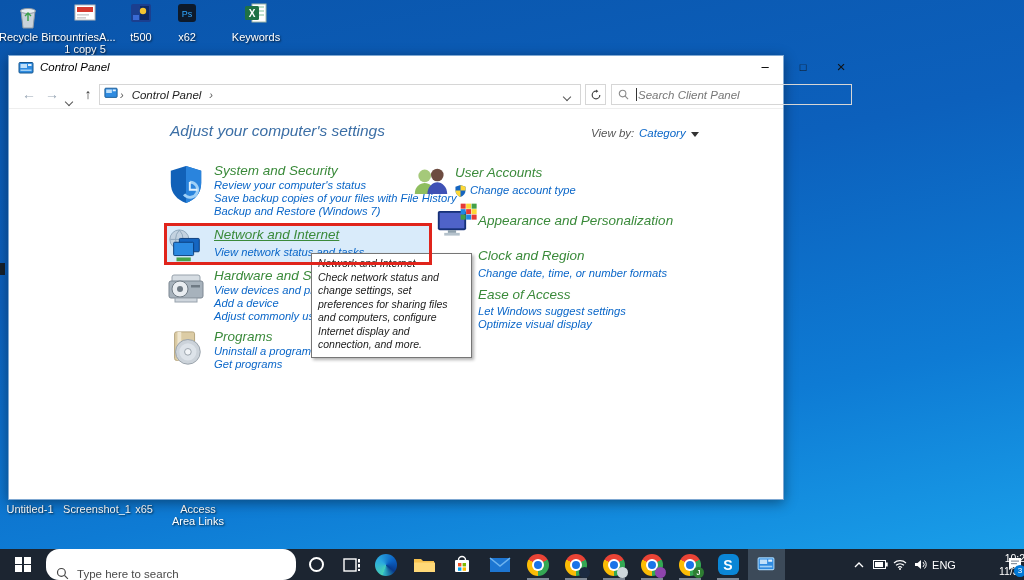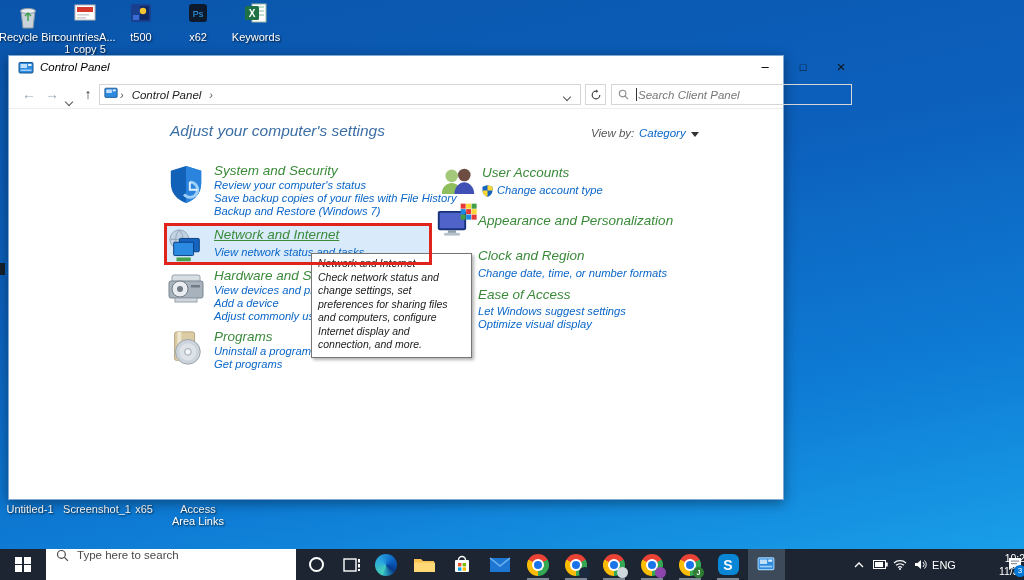--- a/index.html
+++ b/index.html
@@ -61,21 +61,21 @@
   .tooltip .tt-body{font-size:10.5px;color:#1a1a1a;line-height:13.5px;}
   .redbox{position:absolute;left:155px;top:167px;width:268px;height:42px;
     border:3px solid var(--red);z-index:60;pointer-events:none;}
 
   
   .taskbar{position:absolute;left:0;top:549px;width:1024px;height:31px;background:var(--taskbar);}
   .tb{position:absolute;top:0;height:31px;display:flex;align-items:center;justify-content:center;cursor:pointer;}
   .start-logo{display:grid;grid-template-columns:7px 7px;grid-template-rows:7px 7px;gap:1.5px;}
   .start-logo span{background:#fff;}
   .tb-search{position:absolute;left:46px;top:0;width:250px;height:31px;background:#fff;
-    display:flex;align-items:flex-start;padding:0 10px;cursor:text;}
+    display:flex;align-items:flex-end;padding:0 10px;cursor:text;border-radius:13px;}
   .tb-search .ph{font-size:11.5px;color:#4a4a4a;margin-left:8px;}
   .chrome{width:22px;height:22px;border-radius:50%;position:relative;
     background:conic-gradient(from -60deg,#ea4335 0 120deg,#34a853 120deg 240deg,#fbbc05 240deg 360deg);}
   .chrome .cw{position:absolute;left:5px;top:5px;width:12px;height:12px;border-radius:50%;background:#fff;}
   .chrome .cb{position:absolute;left:7px;top:7px;width:8px;height:8px;border-radius:50%;background:#1a73e8;}
   .badge{position:absolute;right:-3px;bottom:-2px;width:11px;height:11px;border-radius:50%;
     font-size:7px;line-height:11px;text-align:center;color:#fff;font-weight:bold;}
   .run-ind{position:absolute;bottom:0;width:22px;height:2px;background:#7d8794;}
   .cp-active{position:absolute;left:748px;top:0;width:37px;height:31px;background:#3c4a59;}
   .tray-txt{color:#fff;font-size:11px;}
@@ -114,21 +114,21 @@
     <div class="img">
       <svg width="28" height="26" viewBox="0 0 28 26">
           <rect x="4" y="1" width="20" height="18" rx="2" fill="#1b3f8f"></rect>
           <rect x="13" y="3" width="9" height="14" fill="#0d2a66"></rect>
           <circle cx="16" cy="8" r="3.2" fill="#f4c531"></circle>
           <rect x="6" y="12" width="6" height="5" fill="#3a6ad4"></rect>
         </svg>
     </div>
     <div class="lbl">t500</div>
   </div>
-  <div class="dicon" style="left:166px;top:3px">
+  <div class="dicon" style="left:155px;top:3px">
     <div class="img">
       <svg width="28" height="26" viewBox="0 0 28 26">
           <rect x="5" y="1" width="18" height="18" rx="3" fill="#0d1a2b"></rect>
           <text x="14" y="14" font-size="9" fill="#31a8ff" text-anchor="middle" font-family="Liberation Sans">Ps</text>
         </svg>
     </div>
     <div class="lbl">x62</div>
   </div>
   <div class="dicon" style="left:224px;top:3px">
     <div class="img">
@@ -275,21 +275,21 @@
             <circle cx="22" cy="23" r="3.5" fill="#f2f5f8" stroke="#97a0a9"></circle>
           </svg>
       </span>
       <div class="body">
         <div class="cat-title">Programs</div>
         <div class="cat-link">Uninstall a program</div>
         <div class="cat-link">Get programs</div>
       </div>
     </div>
 
-    <div class="cat" style="left:431px;top:108px;width:300px">
+    <div class="cat" style="left:404px;top:108px;width:300px">
       <span class="icon">
         <svg width="36" height="36" viewBox="0 0 40 40">
             <circle cx="13" cy="11" r="7" fill="#a5c97a"></circle>
             <path d="M2 31 C2 23 8 19 13 19 C18 19 24 23 24 31 Z" fill="#8fbe5f"></path>
             <circle cx="27" cy="10" r="7" fill="#6d4c41"></circle>
             <path d="M16 31 C16 23 22 18 27 18 C32 18 38 23 38 31 Z" fill="#3f51b5"></path>
           </svg>
       </span>
       <div class="body" style="margin-left:42px">
         <div class="cat-title">User Accounts</div>

